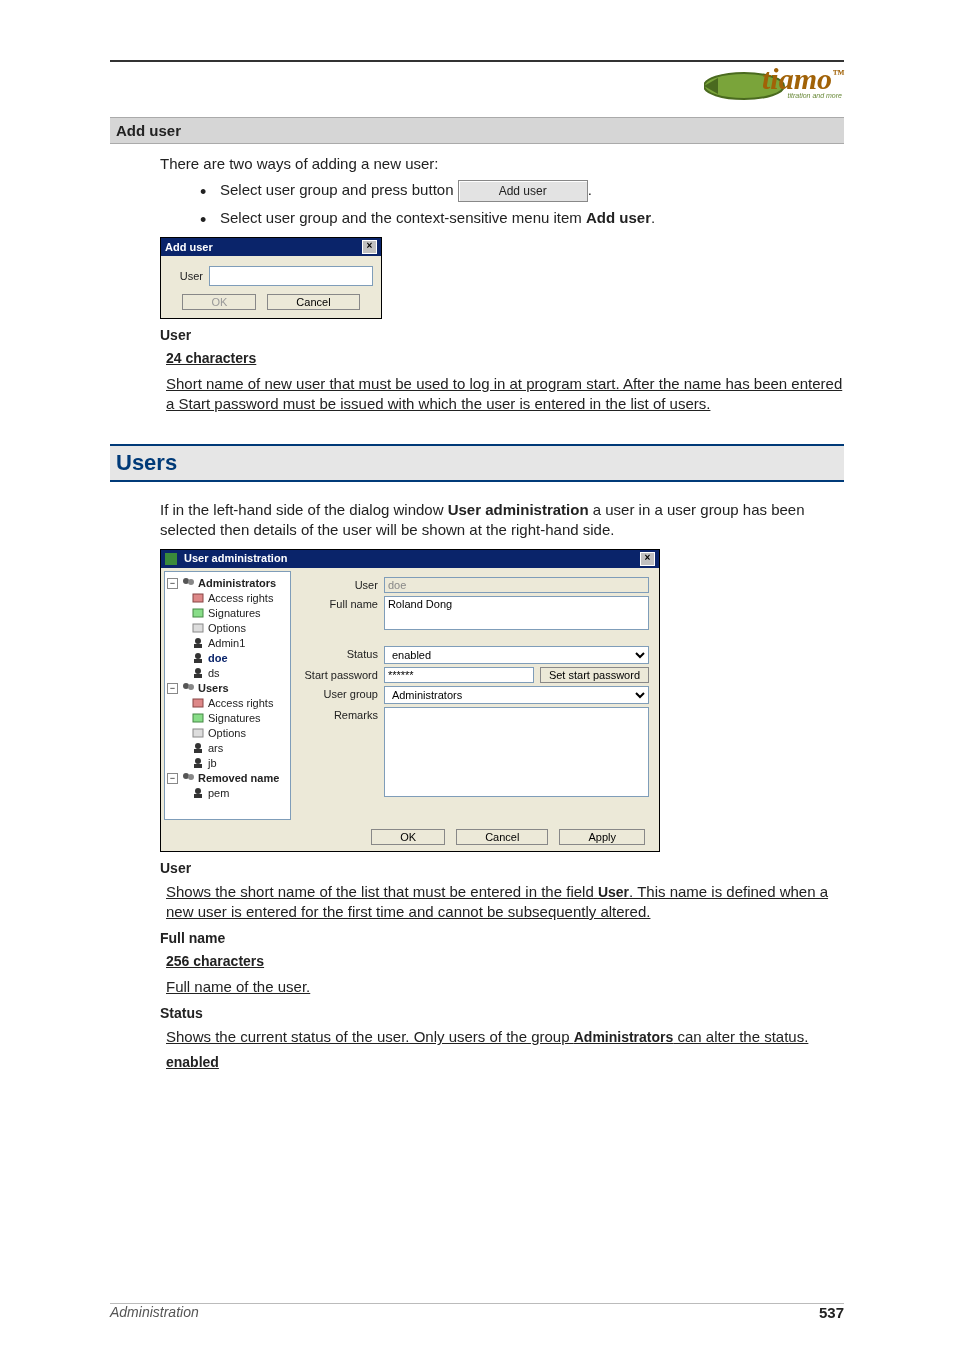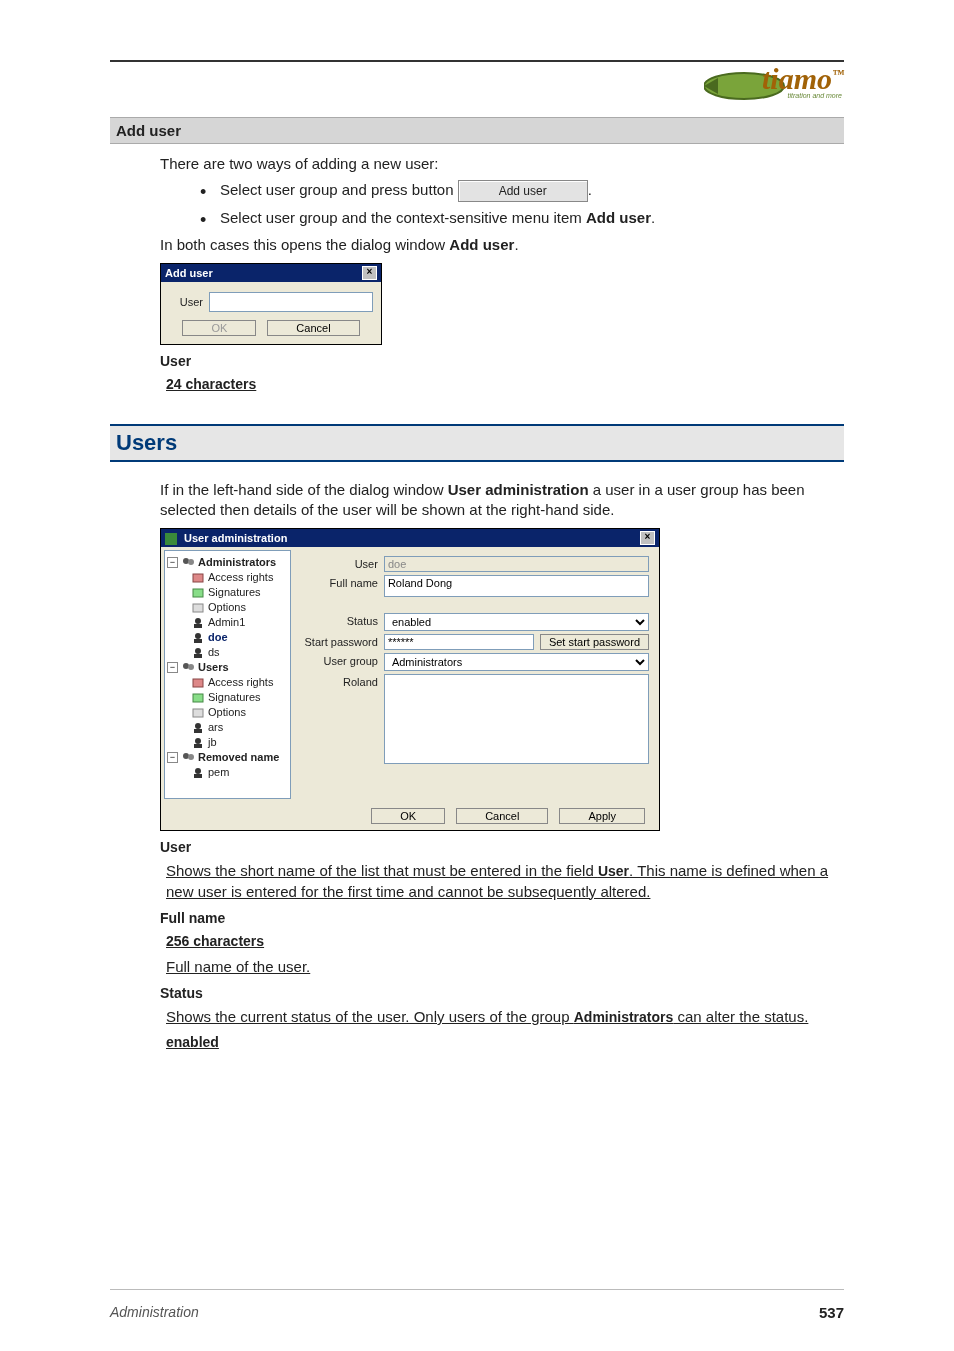--- a/index.html
+++ b/index.html
@@ -159,36 +159,36 @@
     flex:1;
     padding:6px 10px 6px 4px;
   }
   .ua-form-row { display:flex; align-items:flex-start; margin:3px 0;}
   .ua-form-row > label { width:80px; text-align:right; margin-right:6px; padding-top:2px;}
   .ua-form-row .fld {
     flex:1; border:1px solid #7f9db9; background:#fff; height:16px;
     font-size:11px; padding:1px 3px; box-sizing:border-box;
   }
   .ua-form-row .fld.ro { background:#ece9d8; color:#888; }
-  .ua-form-row textarea.fld { height:22px; resize:none; font-family:Arial; }
+  .ua-form-row textarea.fld { height:34px; resize:none; font-family:Arial; }
   .ua-form-row textarea.remarks { height:90px; }
   .ua-form-row select.fld { height:18px; }
   .ua-form-row .pw-wrap { display:flex; gap:6px; flex:1; align-items:center;}
   .ua-form-row .pw-wrap .fld { flex:1; }
   .ua-form-row .pw-wrap button { font-size:11px; border:1px solid #888; background:#ece9d8; padding:1px 8px; white-space:nowrap;}
   .ua-btns { text-align:right; padding:6px 10px; border-top:0;margin-left:19px; }
   .footer {
     position:absolute;
     bottom:30px;
     left:110px; right:110px;
     display:flex;
     justify-content:space-between;
     font-size:14px;
     border-top:1px solid #bbb;
-    padding-top:14px;
+    padding-top:0;
   }
   .footer .fl { font-style:italic; color:#555;}
   .footer .fr { font-weight:bold; font-size:15px;}
   .spacer { height:26px; }
 </style>
 </head>
 <body>
 
 <div class="page">
   <div class="top-rule"></div>
@@ -210,23 +210,20 @@
 
   <ul class="indent1">
     <li>
       <span>Select user group and press button </span><span class="btn-inline">Add user</span><span>.</span>
     </li>
     <li>
       <span>Select user group and the context-sensitive menu item </span><span class="bold">Add user</span><span>.</span>
     </li>
   </ul>
 
-  <p class="indent1">
-    <span>In both cases this opens the dialog window </span><span class="bold">Add user</span><span>.</span>
-  </p>
 
   <div class="dlg">
     <div class="dlg-title">
       <span>Add user</span>
       <span class="dlg-close">×</span>
     </div>
     <div class="dlg-body">
       <div class="dlg-row">
         <label>User</label>
         <input type="text" value="" style="">
@@ -234,20 +231,21 @@
       <div class="dlg-btns">
         <button disabled="" style="color:#999">OK</button>
         <button>Cancel</button>
       </div>
     </div>
   </div>
 
   <div class="field-title">User</div>
   <div class="field-sub">
     <p class="bold">24 characters</p>
+    <p>Short name of new user that must be used to log in at program start. After the name has been entered a Start password must be issued with which the user is entered in the list of users.</p>
   </div>
 
   <div class="h1-bar">Users</div>
 
 
   <p class="indent1">
     <span>If in the left-hand side of the dialog window </span><span class="bold">User administration</span><span> a user in a user group has been selected then details of the user will be shown at the right-hand side.</span>
   </p>
 
   <div class="ua">
@@ -417,21 +415,21 @@
             <button>Set start password</button>
           </div>
         </div>
         <div class="ua-form-row">
           <label>User group</label>
           <select class="fld">
             <option>Administrators</option>
           </select>
         </div>
         <div class="ua-form-row">
-          <label>Roland</label>
+          <label>Remarks</label>
           <textarea class="fld remarks" style=""></textarea>
         </div>
       </div>
     </div>
     <div class="ua-btns">
       <button>OK</button>
       <button>Cancel</button>
       <button>Apply</button>
     </div>
   </div>

